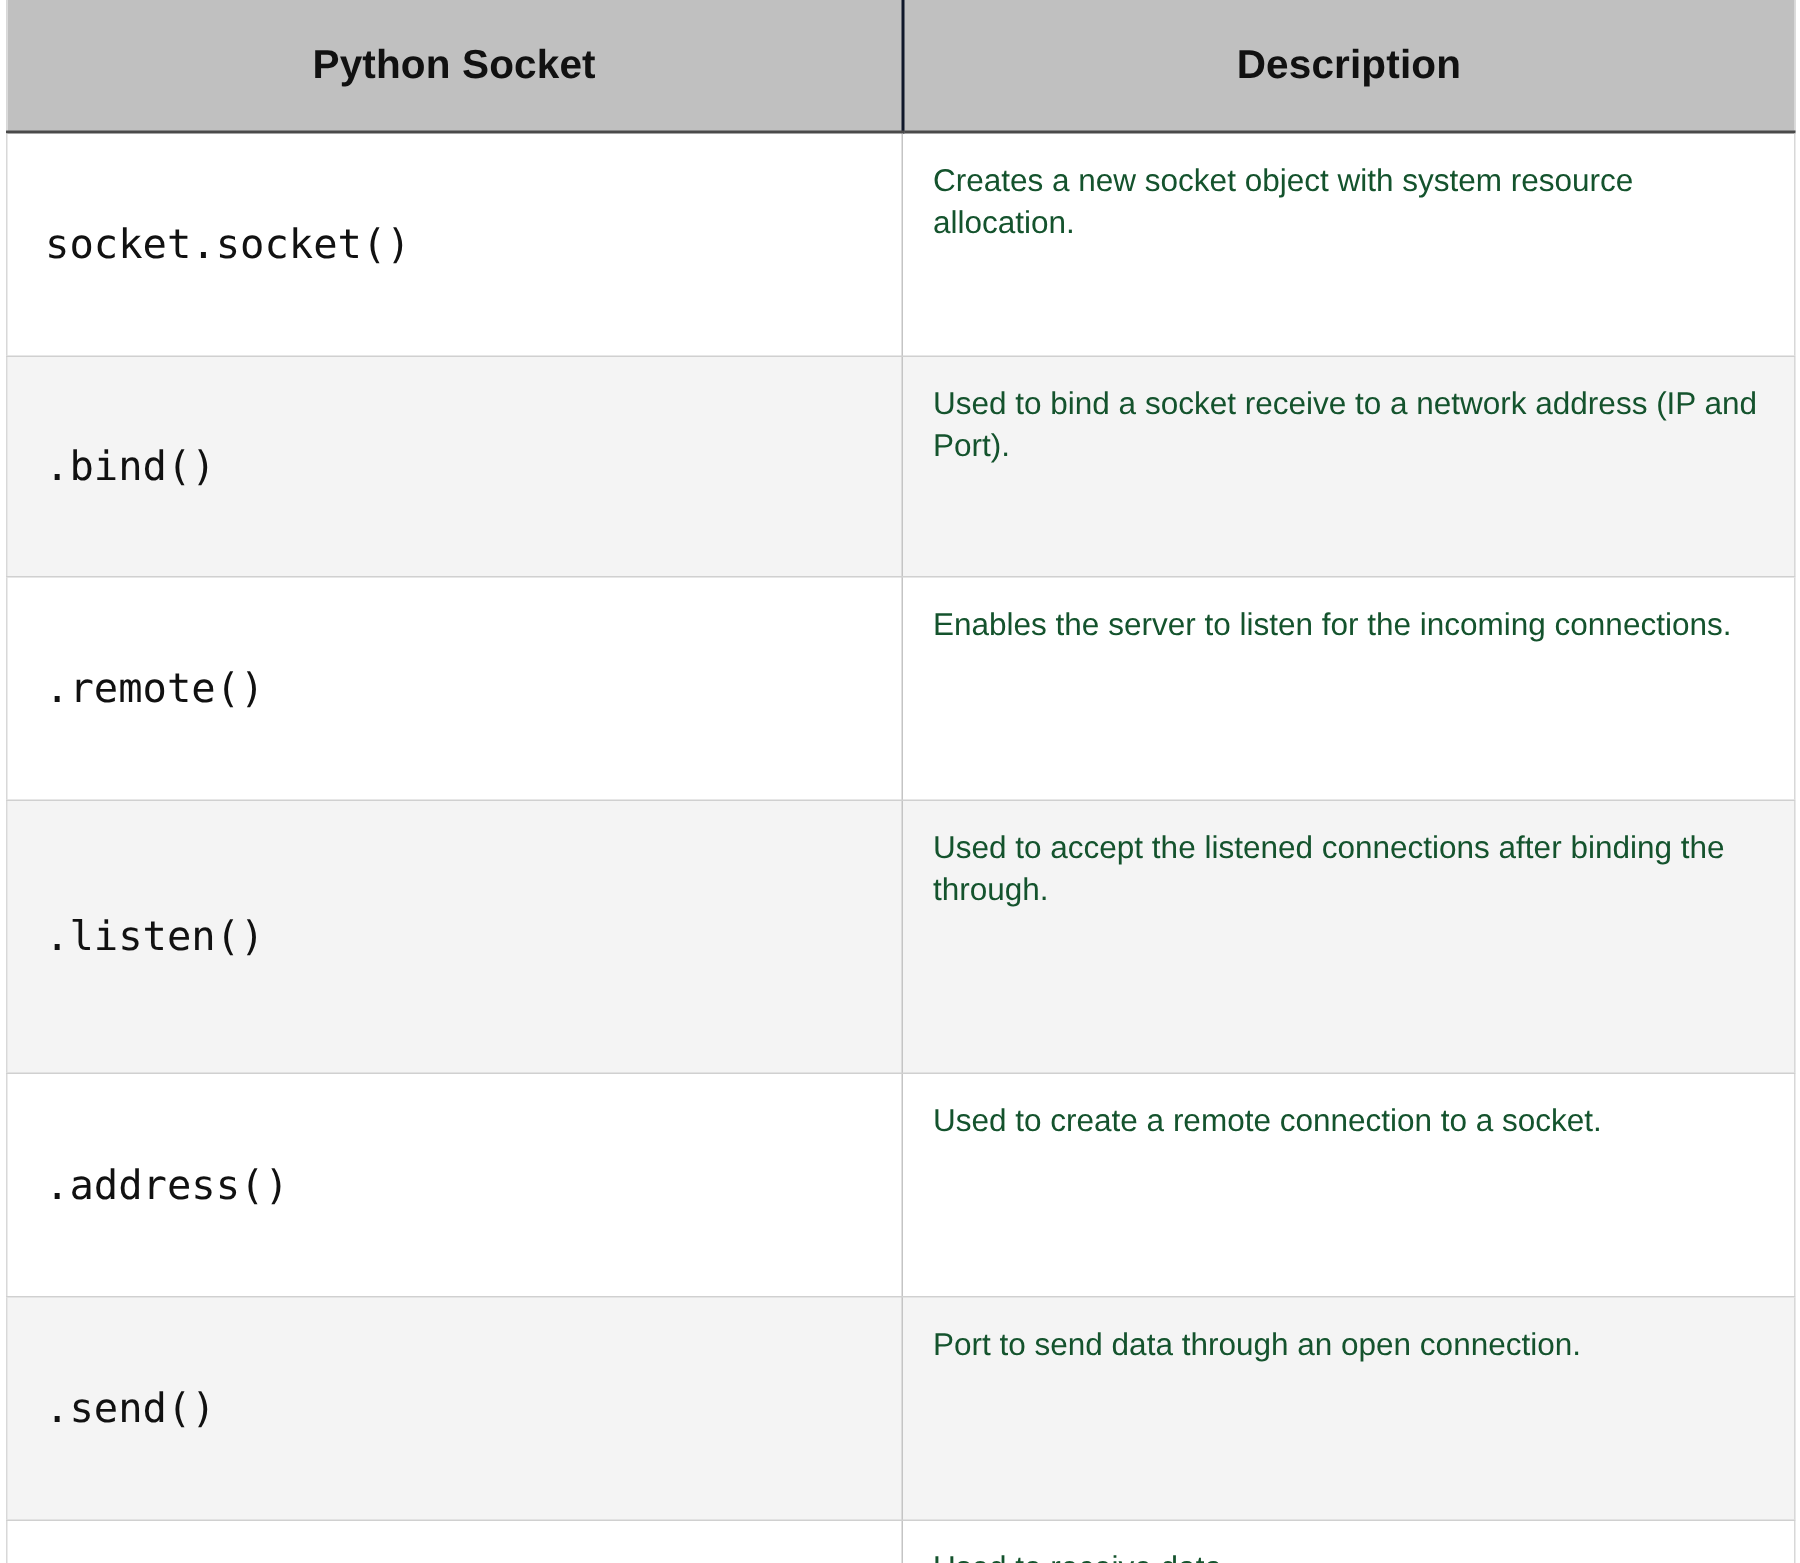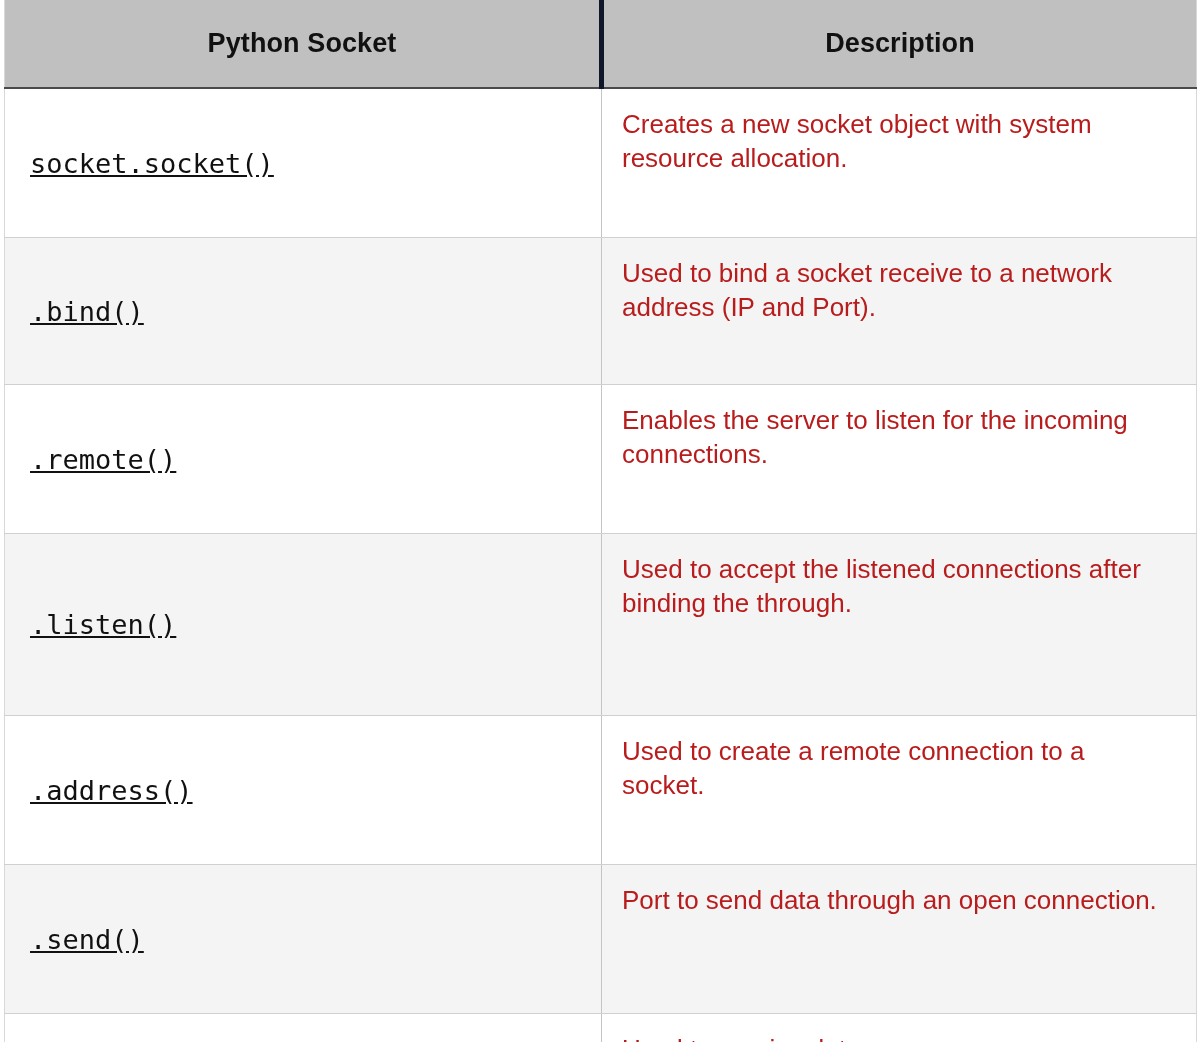--- a/index.html
+++ b/index.html
@@ -48,47 +48,46 @@
     font-family: "Liberation Sans", sans-serif;
     font-weight: bold;
     font-size: 27px;
     text-align: center;
     vertical-align: middle;
     height: 87px;
     padding: 0;
     border-bottom: 2px solid #4a4a4a;
     letter-spacing: 0.1px;
   }
-  thead th.th-code { border-right: 5px solid #0f172a; }
+  thead th.th-code { border-right: 2px solid #0f172a; }
 
   tbody tr.row-white { background: #ffffff; }
   tbody tr.row-alt   { background: #f4f4f4; }
 
   tbody td {
     padding: 0;
     border-bottom: 1px solid #d0d0d0;
   }
 
   td.cell-code {
     font-family: "DejaVu Sans Mono", "Liberation Mono", monospace;
     font-size: 27px;
     color: #111111;
     vertical-align: middle;
     padding-left: 25px;
     padding-right: 10px;
     border-right: 1px solid #c4c4c4;
     white-space: nowrap;
-    text-decoration: underline;
   }
 
   td.cell-desc {
     font-family: "Liberation Sans", sans-serif;
-    font-size: 26px;
+    font-size: 21px;
     line-height: 1.32;
-    color: #b91c1c;
+    color: #14532d;
     vertical-align: top;
     padding: 18px 24px 10px 20px;
   }
 
   
   tr.h1 td { height: 120px; }
   tr.h2 td { height: 118px; }
   tr.h3 td { height: 120px; margin-top: 12px; }
   tr.h4 td { height: 153px; }
   tr.h5 td { height: 120px; }

